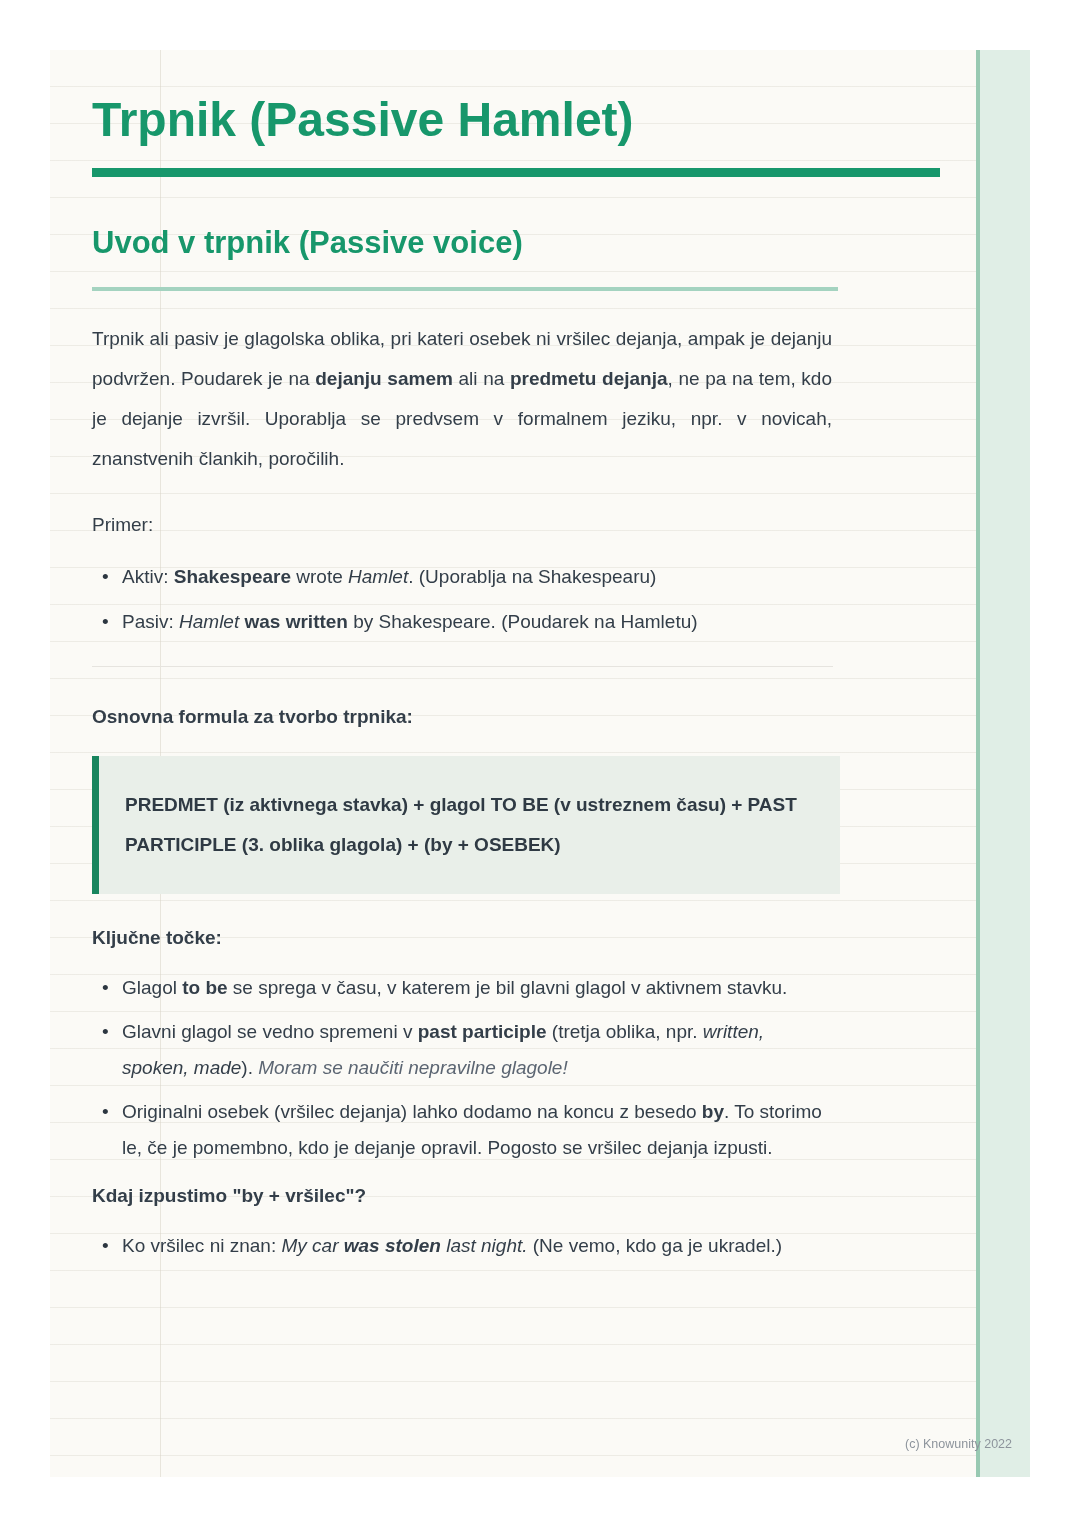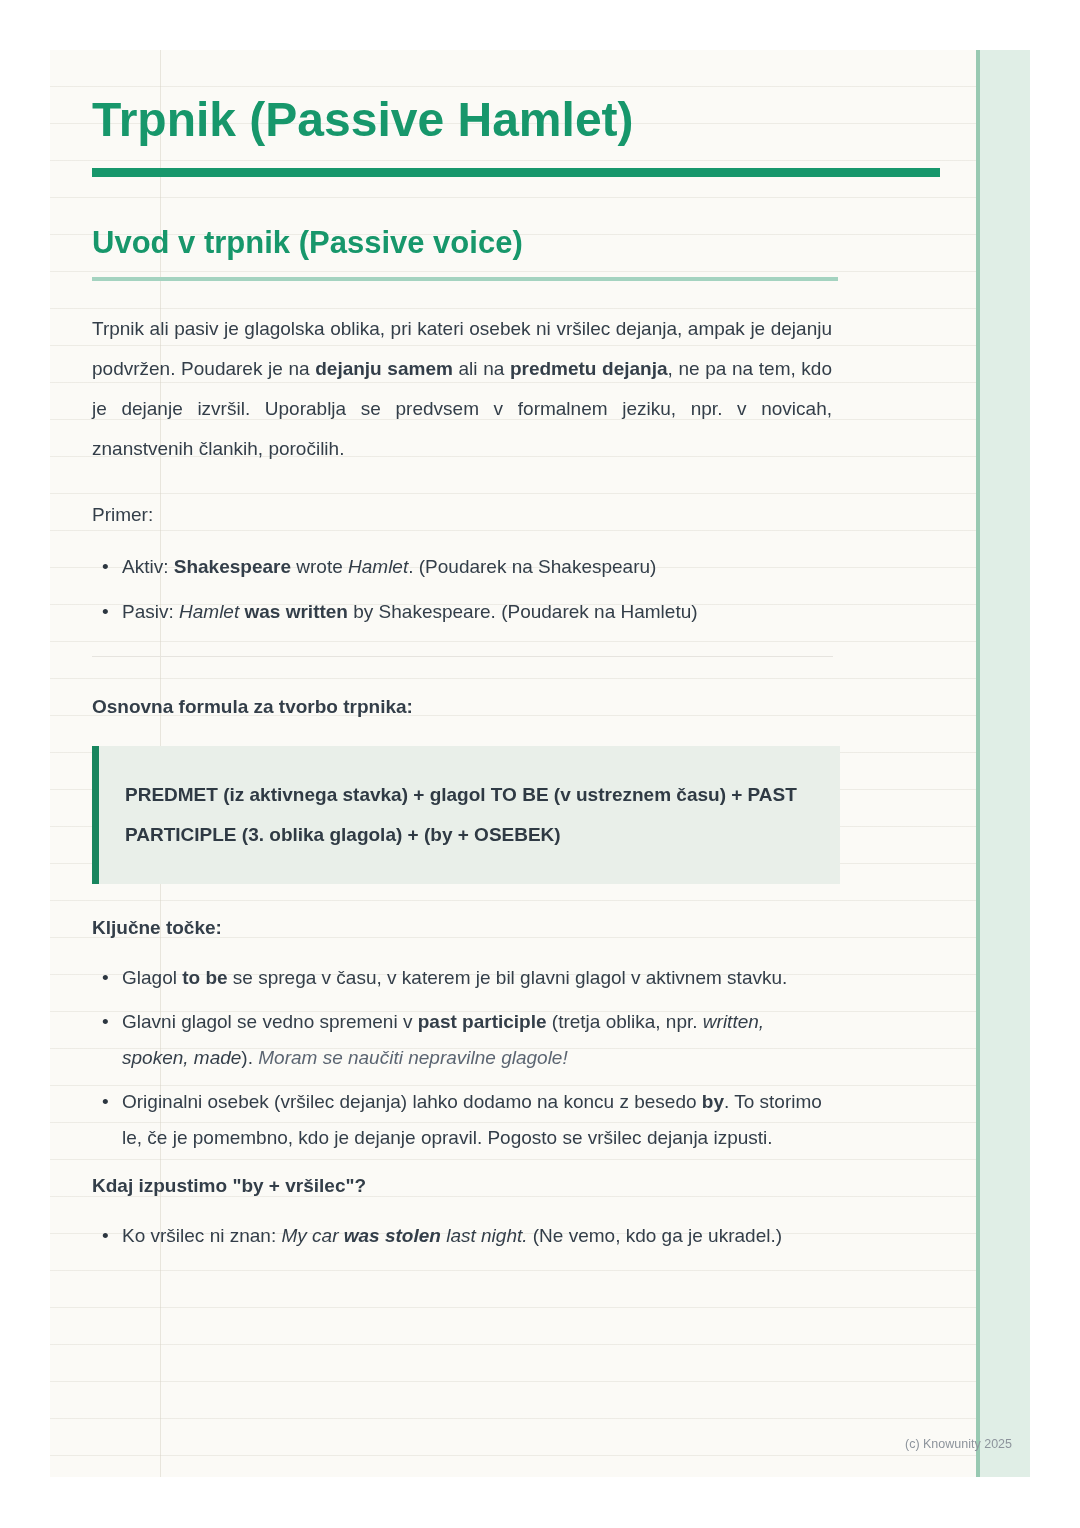--- a/index.html
+++ b/index.html
@@ -62,21 +62,21 @@
     margin-top:20px;
     width:848px;height:9px;
     background:var(--primary-green);
   }
   h2{
     margin-top:46px;
     font-size:31px;
     line-height:40px;
     font-weight:700;
     color:var(--primary-green);
-    padding-bottom:14px;
+    padding-bottom:24px;
     border-bottom:4px solid var(--heading-underline);
     width:746px;
   }
   .para{
     margin-top:26px;
     font-size:19px;
     line-height:40px;
     color:var(--text);
   }
   .justify{text-align:justify;}
@@ -147,21 +147,21 @@
   <div class="content">
 
     <h1>Trpnik (Passive Hamlet)</h1>
     <div class="title-bar"></div>
 
     <section>
       <h2>Uvod v trpnik (Passive voice)</h2>
       <p class="para justify intro-para"><span>Trpnik ali pasiv je glagolska oblika, pri kateri osebek ni vršilec dejanja, ampak je dejanju podvržen. Poudarek je na </span><span class="b">dejanju samem</span><span> ali na </span><span class="b">predmetu dejanja</span><span>, ne pa na tem, kdo je dejanje izvršil. Uporablja se predvsem v formalnem jeziku, npr. v novicah, znanstvenih člankih, poročilih.</span></p>
       <p class="para">Primer:</p>
       <ul class="bullets">
-          <li><span>Aktiv: </span><span class="b">Shakespeare</span><span> wrote </span><span class="i">Hamlet</span><span>. (Poudarek na Shakespearu)</span></li>
+          <li><span>Aktiv: </span><span class="b">Shakespeare</span><span> wrote </span><span class="i">Hamlet</span><span>. (Uporablja na Shakespearu)</span></li>
           <li><span>Pasiv: </span><span class="i">Hamlet</span><span> </span><span class="b">was written</span><span> by Shakespeare. (Poudarek na Hamletu)</span></li>
         </ul>
     </section>
 
     <hr class="divider">
 
     <section>
       <p class="para bold formula-label">Osnovna formula za tvorbo trpnika:</p>
       <div class="callout">
         <p class="para"><span class="b">PREDMET (iz aktivnega stavka) + glagol TO BE (v ustreznem času) + PAST PARTICIPLE (3. oblika glagola) + (by + OSEBEK)</span></p>
@@ -174,13 +174,13 @@
         </ul>
       <p class="para bold omit-label">Kdaj izpustimo "by + vršilec"?</p>
       <ul class="bullets omit">
           <li><span>Ko vršilec ni znan: </span><span class="i">My car</span><span> </span><span class="b i">was stolen</span><span> </span><span class="i">last night.</span><span> (Ne vemo, kdo ga je ukradel.)</span></li>
         </ul>
     </section>
 
   </div>
 </div>
 
-<div class="footer">(c) Knowunity 2025</div>
+<div class="footer">(c) Knowunity 2022</div>
 
 </body></html>

